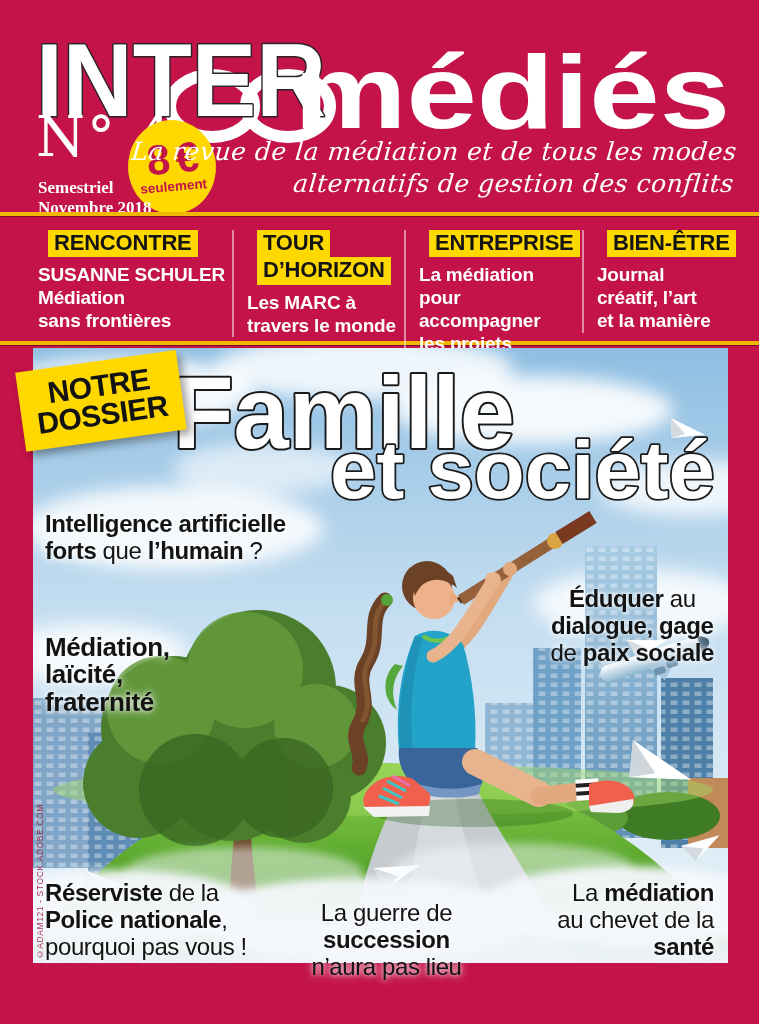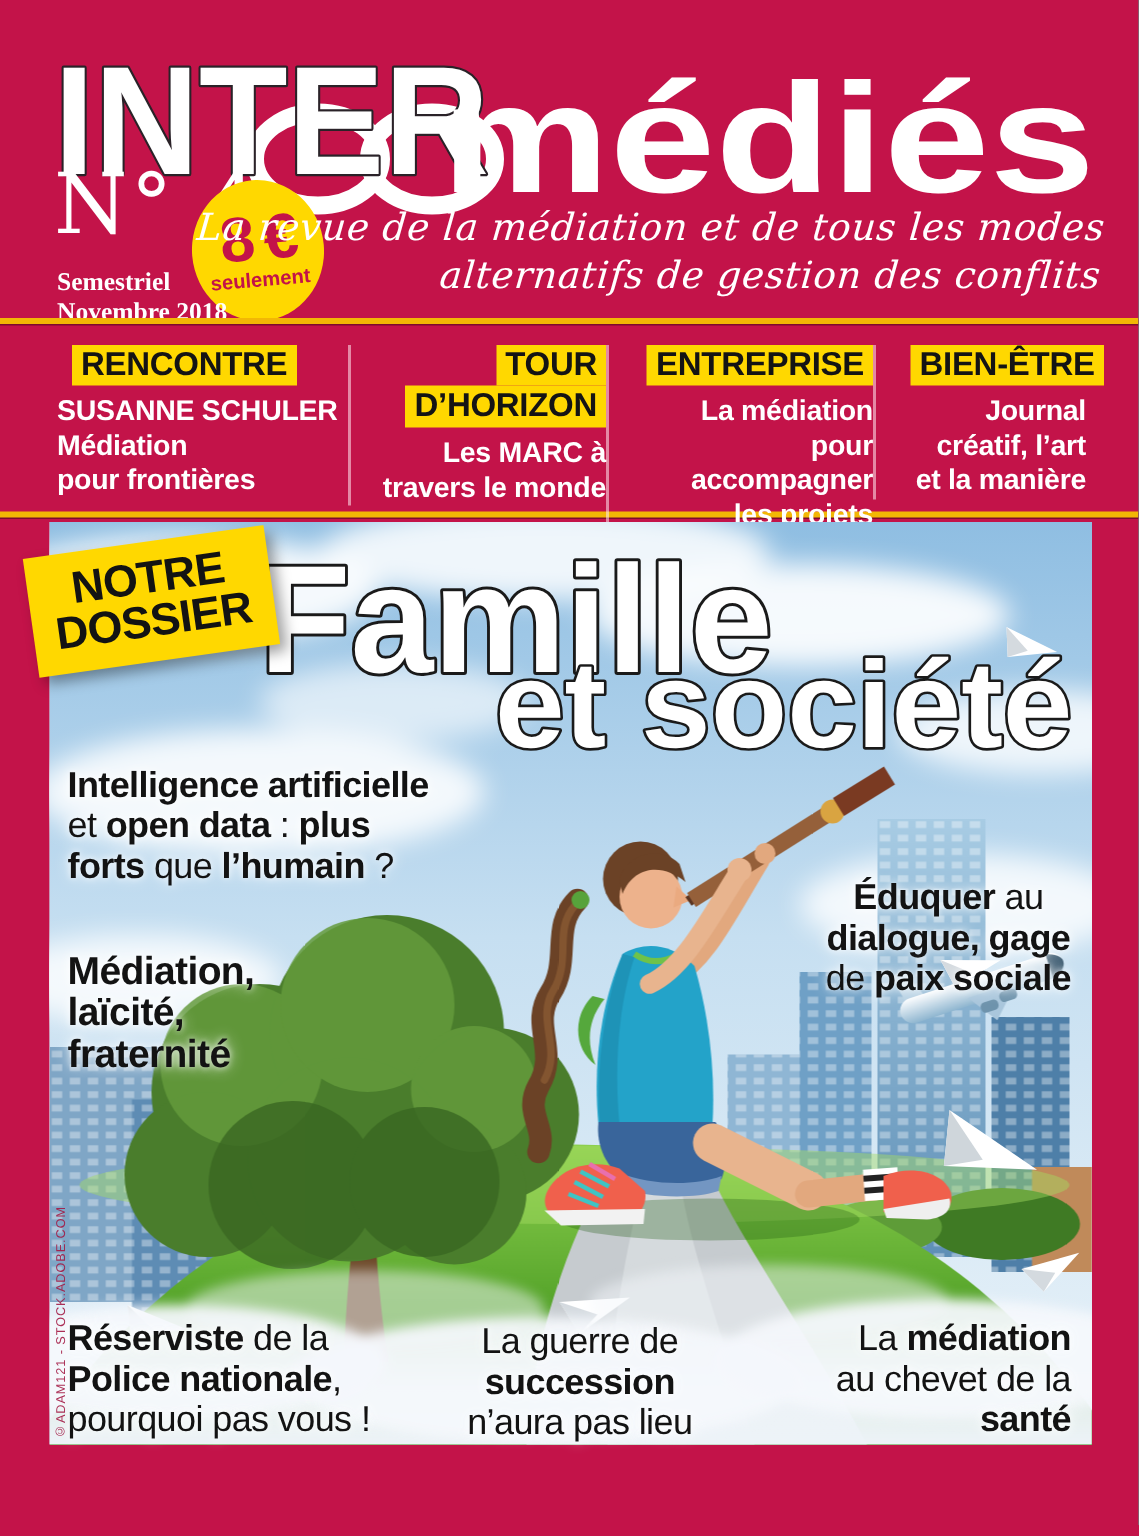--- a/index.html
+++ b/index.html
@@ -37,21 +37,21 @@
   .sep{position:absolute;left:0;width:759px;height:4px;background:var(--gold,#F2B705);box-shadow:0 1px 0 #7c0c2e;}
   .sep-top{top:212px;}
   .sep-bottom{top:341px;}
   
   .categories{position:absolute;left:38px;top:230px;width:700px;display:flex;align-items:flex-start;}
   .cat{box-sizing:border-box;}
   .cat:nth-child(1){width:194px;}
   .cat:nth-child(2){width:172px;}
   .cat:nth-child(3){width:178px;}
   .cat:nth-child(4){width:142px;}
-  .cat + .cat{border-left:2px solid rgba(255,235,241,.55);padding-left:13px;text-align:right;}
+  .cat + .cat{border-left:2px solid rgba(255,235,241,.55);padding-left:13px;}
   .cat-label-line{line-height:1.02;padding-left:10px;}
   .cat-label{
     display:inline-block;background:var(--yellow,#FFD800);color:#141414;
     font-weight:700;font-size:22px;letter-spacing:-.2px;padding:2px 6px 3px;white-space:nowrap;
   }
   .cat-desc{color:#fff;font-weight:700;font-size:19px;line-height:1.2;letter-spacing:-.2px;margin-top:7px;}
   
   .photo{position:absolute;left:33px;top:348px;width:695px;height:615px;background:#cfe3f2;}
   .scene{position:absolute;left:0;top:0;}
   .dossier-badge{
@@ -64,21 +64,21 @@
   .teaser{
     position:absolute;color:#131313;font-size:24px;line-height:1.12;letter-spacing:-.4px;
     text-shadow:0 0 10px rgba(255,255,255,.9),0 0 4px rgba(255,255,255,.75);
   }
   .teaser .b{font-weight:700;}
   .teaser .r{font-weight:400;}
   .t-ai{left:12px;top:163px;}
   .t-mediation{left:12px;top:286px;font-size:26px;line-height:1.05;}
   .t-eduquer{right:14px;top:238px;text-align:center;}
   .t-reserviste{left:12px;top:532px;}
-  .t-guerre{left:50%;top:534px;transform:translateX(-46%);text-align:center;width:max-content;}
+  .t-guerre{left:50%;top:552px;transform:translateX(-46%);text-align:center;width:max-content;}
   .t-sante{right:14px;top:532px;text-align:right;}
   .credit{
     position:absolute;left:2px;bottom:4px;color:#A31A44;opacity:.9;
     font-size:8.5px;letter-spacing:.6px;writing-mode:vertical-rl;transform:rotate(180deg);
   }
 </style>
 </head>
 <body>
 
 <div class="cover">
@@ -113,21 +113,21 @@
 
   <div class="sep sep-top"></div>
   <div class="sep sep-bottom"></div>
 
   <nav class="categories">
       <div class="cat">
         <div class="cat-label-line"><span class="cat-label">RENCONTRE</span></div>
         <div class="cat-desc">
           <div>SUSANNE SCHULER</div>
           <div>Médiation</div>
-          <div>pour frontières</div>
+          <div>sans frontières</div>
         </div>
       </div>
       <div class="cat">
         <div class="cat-label-line"><span class="cat-label">TOUR</span></div>
         <div class="cat-label-line"><span class="cat-label">D’HORIZON</span></div>
         <div class="cat-desc">
           <div>Les MARC à</div>
           <div>travers le monde</div>
         </div>
       </div>
@@ -360,21 +360,20 @@
       <text x="297" y="150" font-family="Liberation Sans, sans-serif" font-weight="700" font-size="82" textLength="385" lengthAdjust="spacingAndGlyphs" fill="#ffffff" stroke="#1A1A1A" stroke-width="3.5" paint-order="stroke" stroke-linejoin="round">et société</text>
     </svg>
 
     <div class="dossier-badge">
       <div>NOTRE</div>
       <div>DOSSIER</div>
     </div>
 
     <div class="teaser t-ai">
         <div><span class="b">Intelligence artificielle</span></div>
-        <div><span class="r">et </span><span class="b">open data</span><span class="r"> : </span><span class="b">plus</span></div>
         <div><span class="b">forts</span><span class="r"> que </span><span class="b">l’humain</span><span class="r"> ?</span></div>
       </div>
     <div class="teaser t-mediation">
         <div><span class="b">Médiation,</span></div>
         <div><span class="b">laïcité,</span></div>
         <div><span class="b">fraternité</span></div>
       </div>
     <div class="teaser t-eduquer">
         <div><span class="b">Éduquer</span><span class="r"> au</span></div>
         <div><span class="b">dialogue, gage</span></div>

